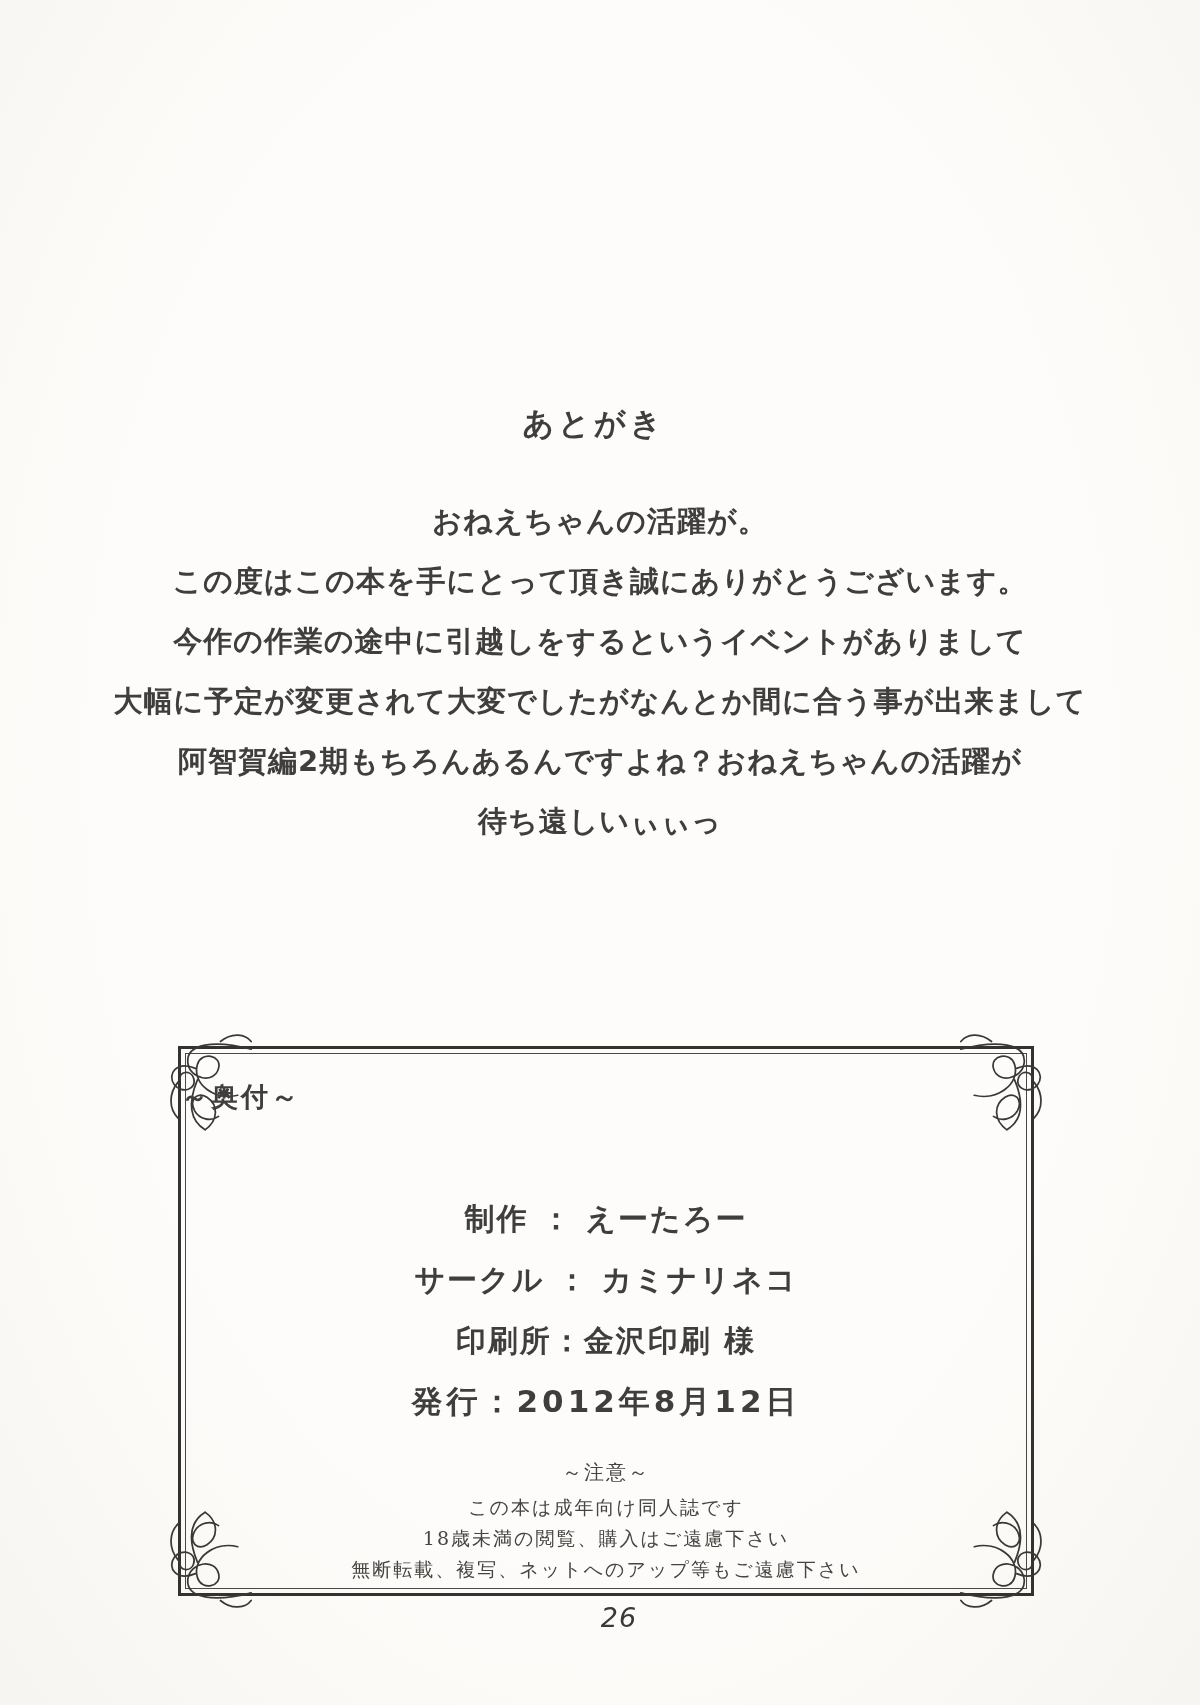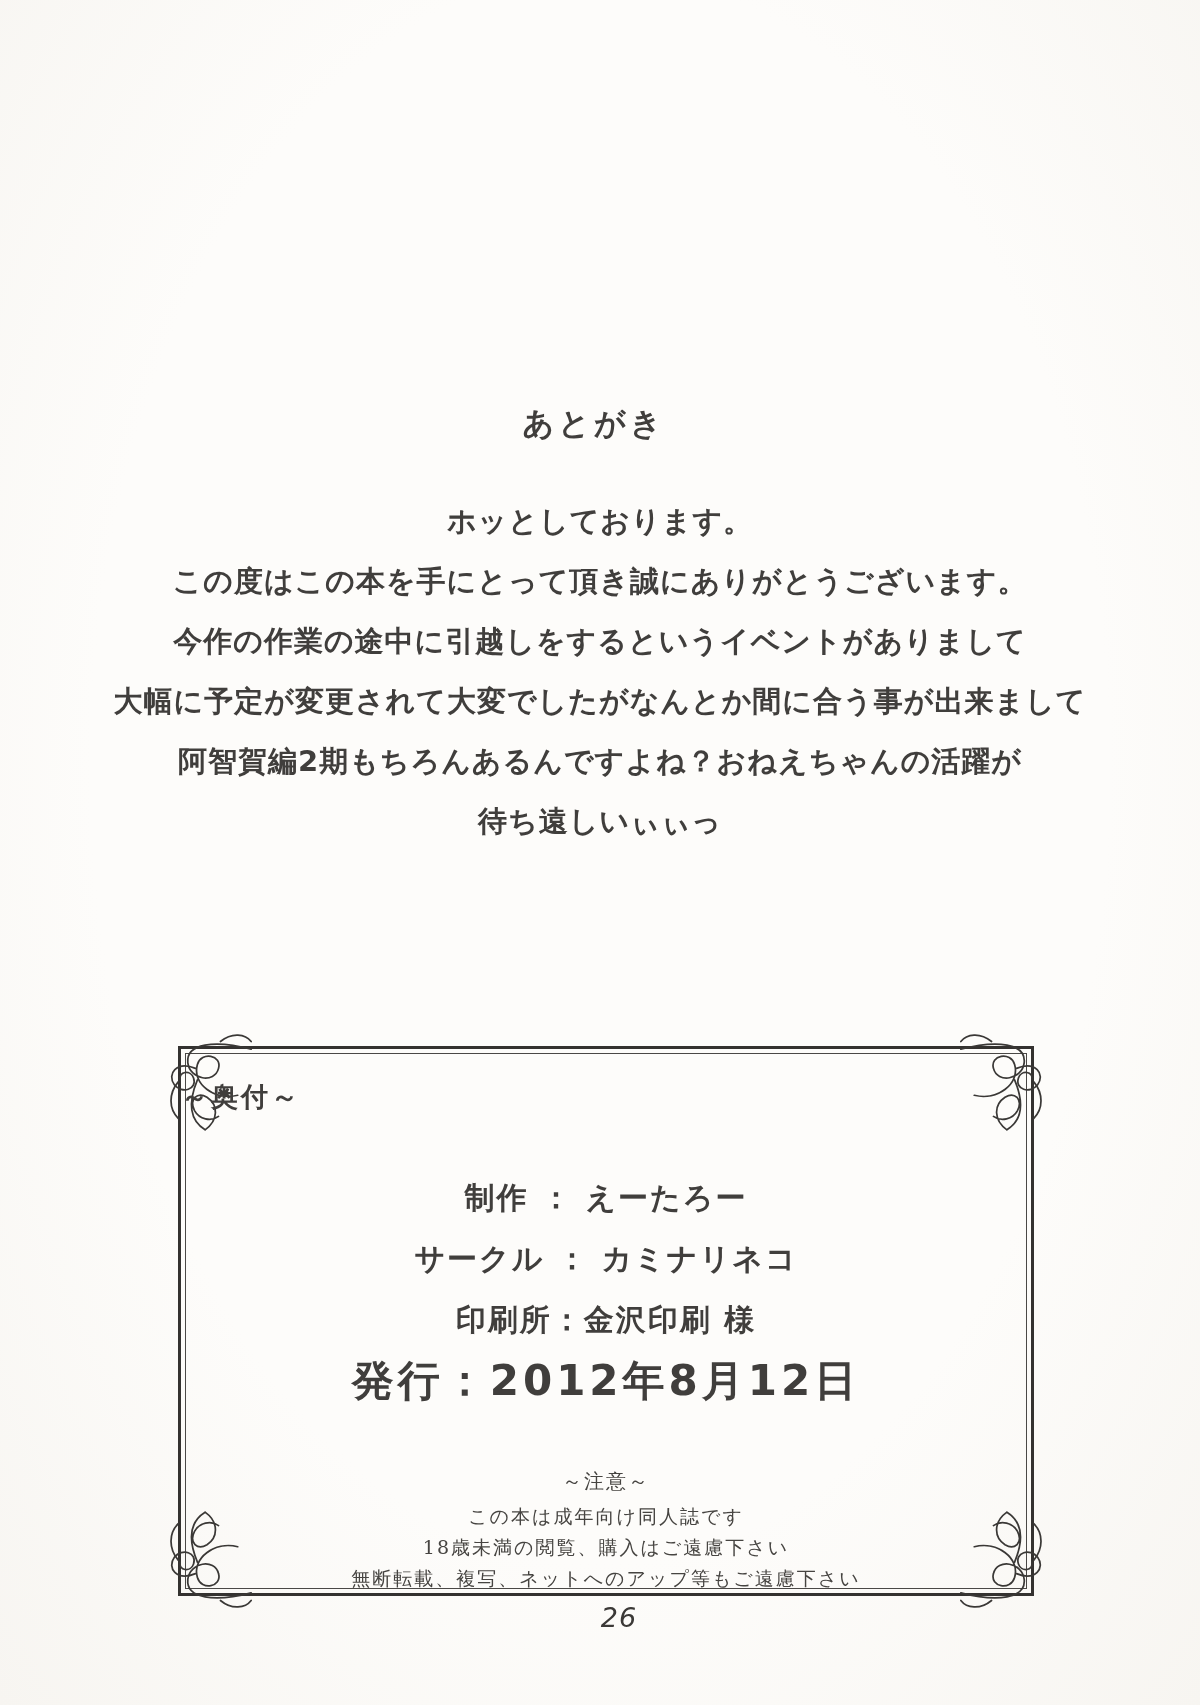--- a/index.html
+++ b/index.html
@@ -72,49 +72,49 @@
     left: 0;
     width: 100%;
     margin: 0;
     text-align: left;
     font-size: 27px;
     font-weight: bold;
     letter-spacing: 3px;
   }
   .colophon-entries {
     position: absolute;
-    top: 118px;
+    top: 139px;
     left: 0;
     width: 100%;
     text-align: center;
   }
   .colophon-entry {
     margin: 0;
     font-size: 30px;
     font-weight: bold;
     line-height: 61px;
     letter-spacing: 2px;
     white-space: nowrap;
   }
   .colophon-entry.published {
-    font-size: 42px;
+    font-size: 31px;
     letter-spacing: 4px;
   }
 
   .notice {
     position: absolute;
     top: 402px;
     left: 0;
     width: 100%;
     text-align: center;
     font-family: "DejaVu Serif", "Liberation Serif", serif;
     color: #464441;
   }
   .notice-title {
-    margin: 17px 0 6px 0;
+    margin: 8px 0 6px 0;
     font-size: 20px;
     font-weight: normal;
     letter-spacing: 2px;
   }
   .notice-line {
     margin: 0;
     font-size: 19px;
     line-height: 31px;
     letter-spacing: 2px;
     white-space: nowrap;
@@ -140,21 +140,21 @@
     stroke-linecap: round;
   }
 </style>
 </head>
 <body>
 
 <div class="page">
 
   <section class="afterword">
     <h1 class="afterword-title">あとがき</h1>
-    <p class="afterword-line">ホッとしております。</p>
+    <p class="afterword-line">おねえちゃんの活躍が。</p>
     <p class="afterword-line">この度はこの本を手にとって頂き誠にありがとうございます。</p>
     <p class="afterword-line">今作の作業の途中に引越しをするというイベントがありまして</p>
     <p class="afterword-line">大幅に予定が変更されて大変でしたがなんとか間に合う事が出来まして</p>
     <p class="afterword-line">阿智賀編2期もちろんあるんですよね？おねえちゃんの活躍が</p>
     <p class="afterword-line">待ち遠しいぃぃっ</p>
   </section>
 
   <section class="colophon-box">
     <div class="colophon-inner"></div>
 

